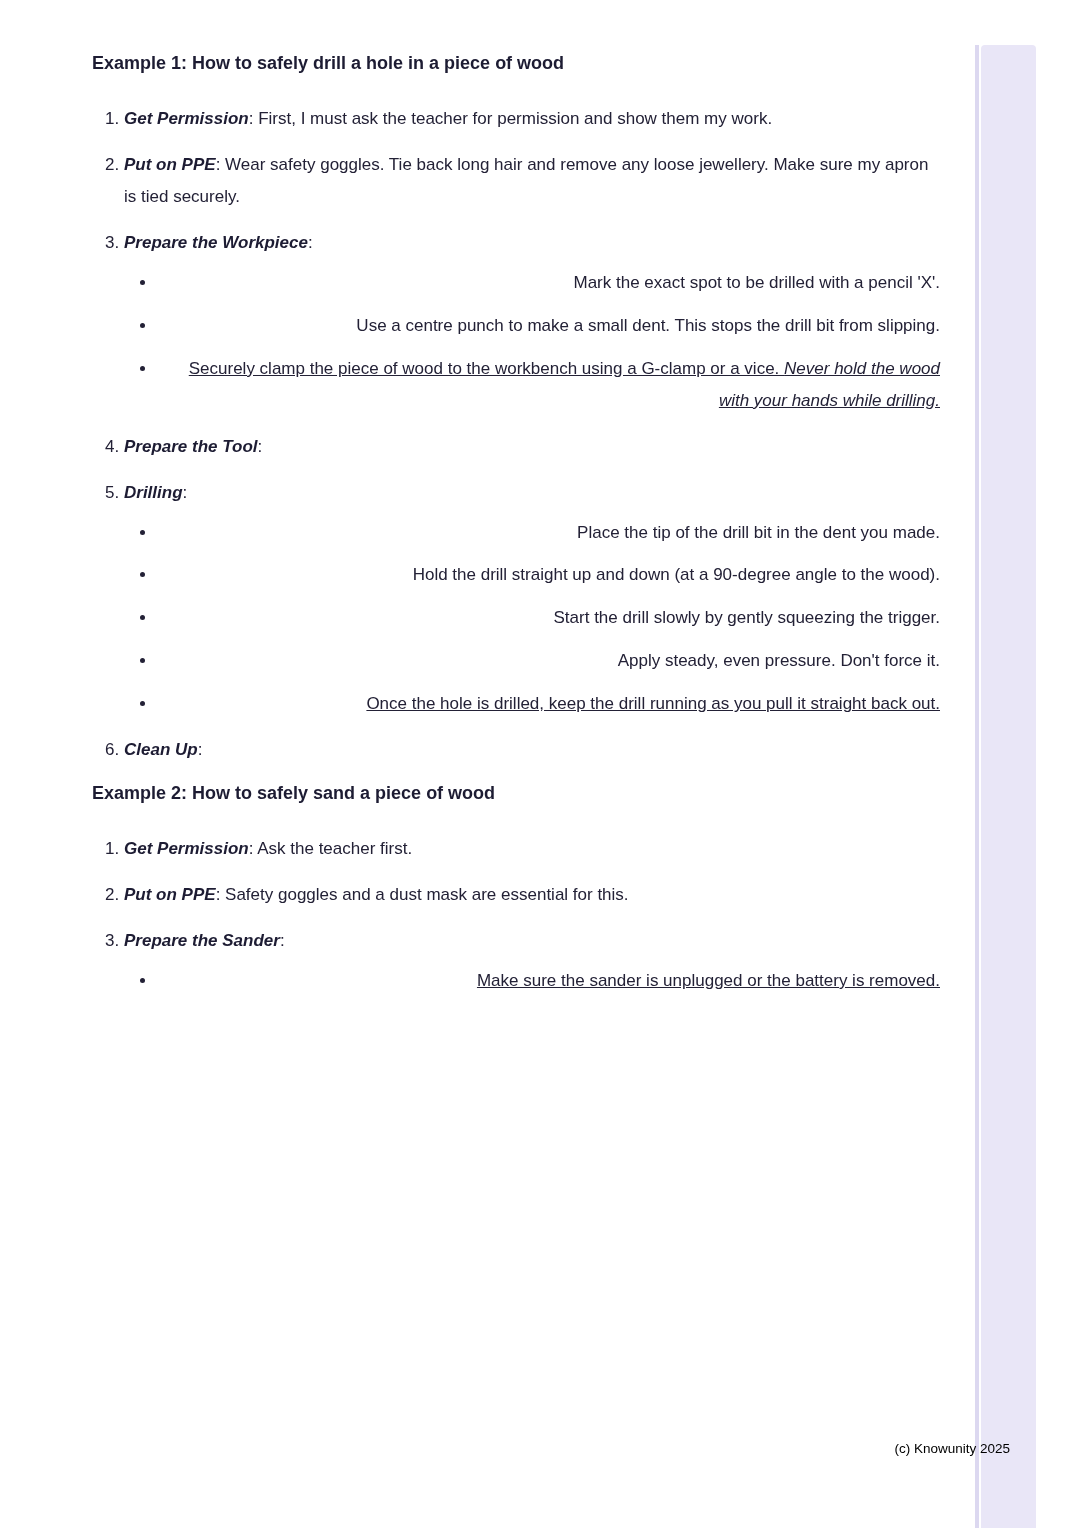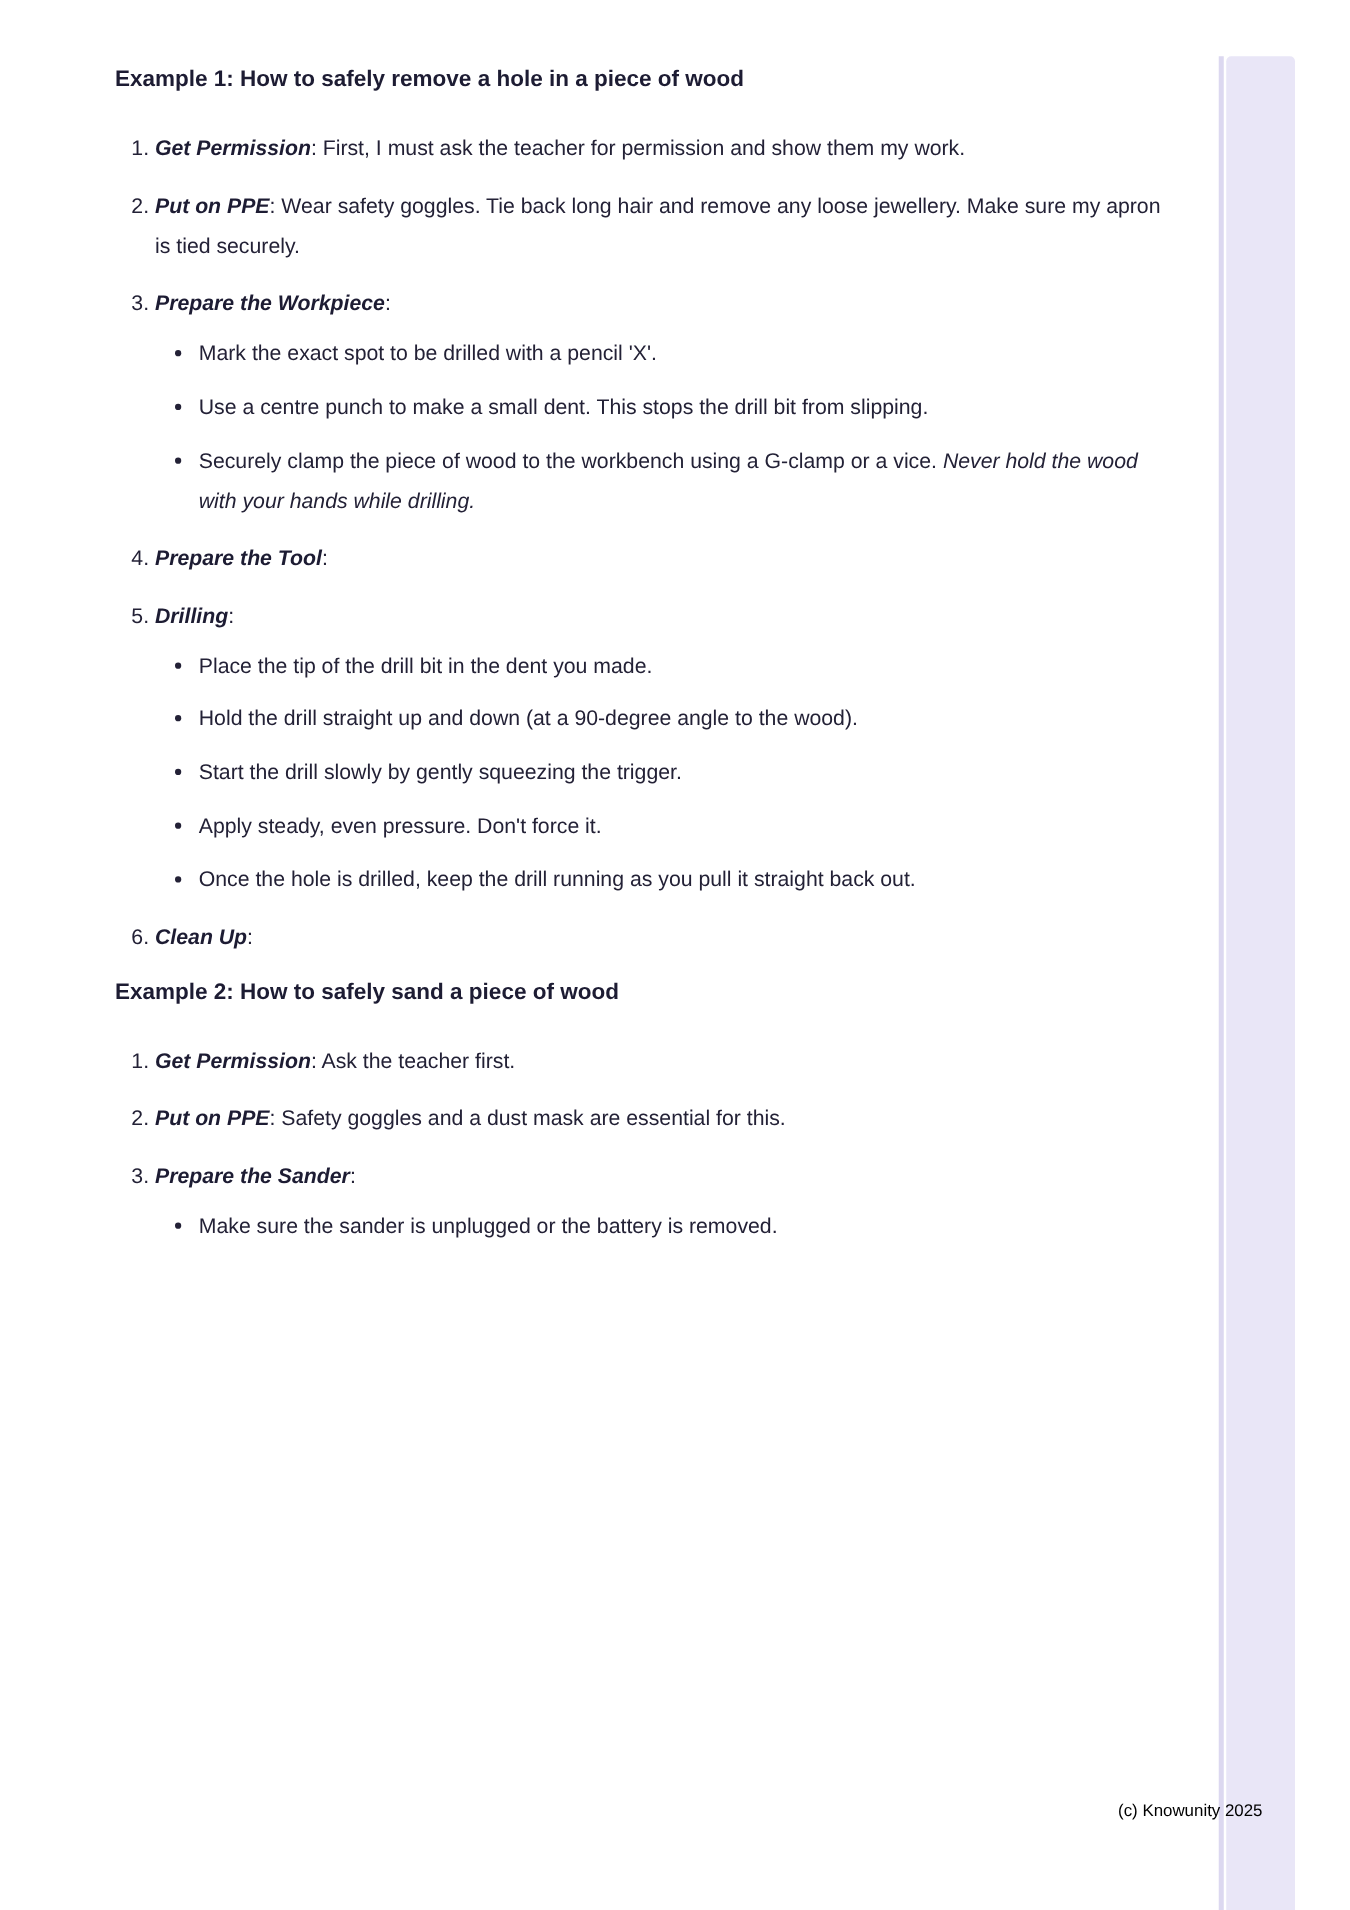--- a/index.html
+++ b/index.html
@@ -36,22 +36,23 @@
   ol.steps > li { margin-bottom: 14px; }
   .step-text strong { font-weight: 700; color: #1d1c33; font-style: italic; }
   ul.bullets {
     list-style: disc;
     padding-left: 33px;
     margin-top: 8px;
   }
   ul.bullets > li {
     margin-bottom: 11px;
     padding-left: 2px;
+    text-align: right;
   }
-  ul.bullets > li:last-child { margin-bottom: 0; }
+  ul.bullets > li:last-child { margin-bottom: 0; text-decoration: underline; }
   em.italic-note { font-style: italic; }
   .strip-line {
     position: absolute;
     top: 45px;
     bottom: 0;
     left: 975px;
     width: 4px;
     background: #dcd8f0;
     z-index: 1;
   }
@@ -77,21 +78,21 @@
 </style>
 </head>
 <body>
 
 <div class="strip-line"></div>
 <div class="strip"></div>
 
 <div class="content">
 
   <section>
-    <h2 class="section-title">Example 1: How to safely remove a hole in a piece of wood</h2>
+    <h2 class="section-title">Example 1: How to safely drill a hole in a piece of wood</h2>
     <ol class="steps">
 
       <li class="step">
         <p class="step-text"><strong>Get Permission</strong><span>: First, I must ask the teacher for permission and show them my work.</span></p>
       </li>
 
       <li class="step">
         <p class="step-text"><strong>Put on PPE</strong><span>: Wear safety goggles. Tie back long hair and remove any loose jewellery. Make sure my apron is tied securely.</span></p>
       </li>
 

